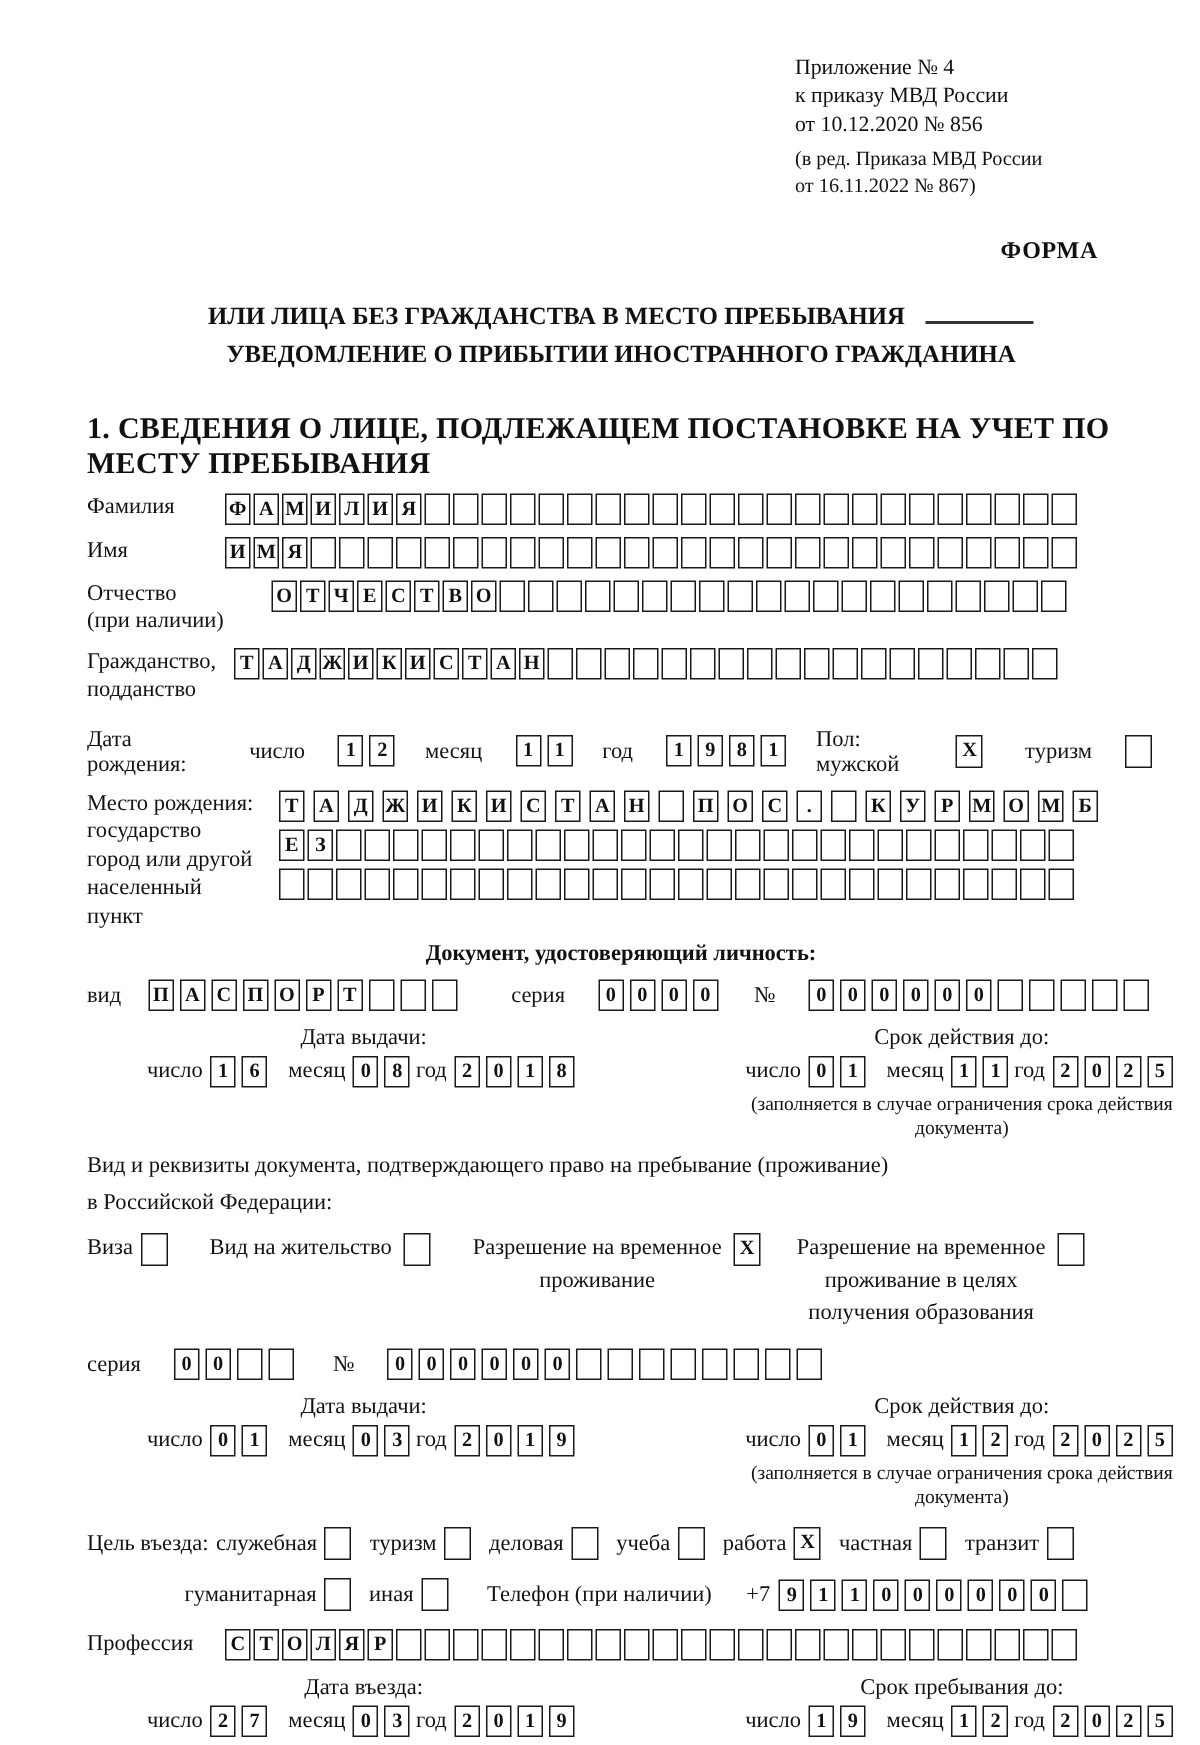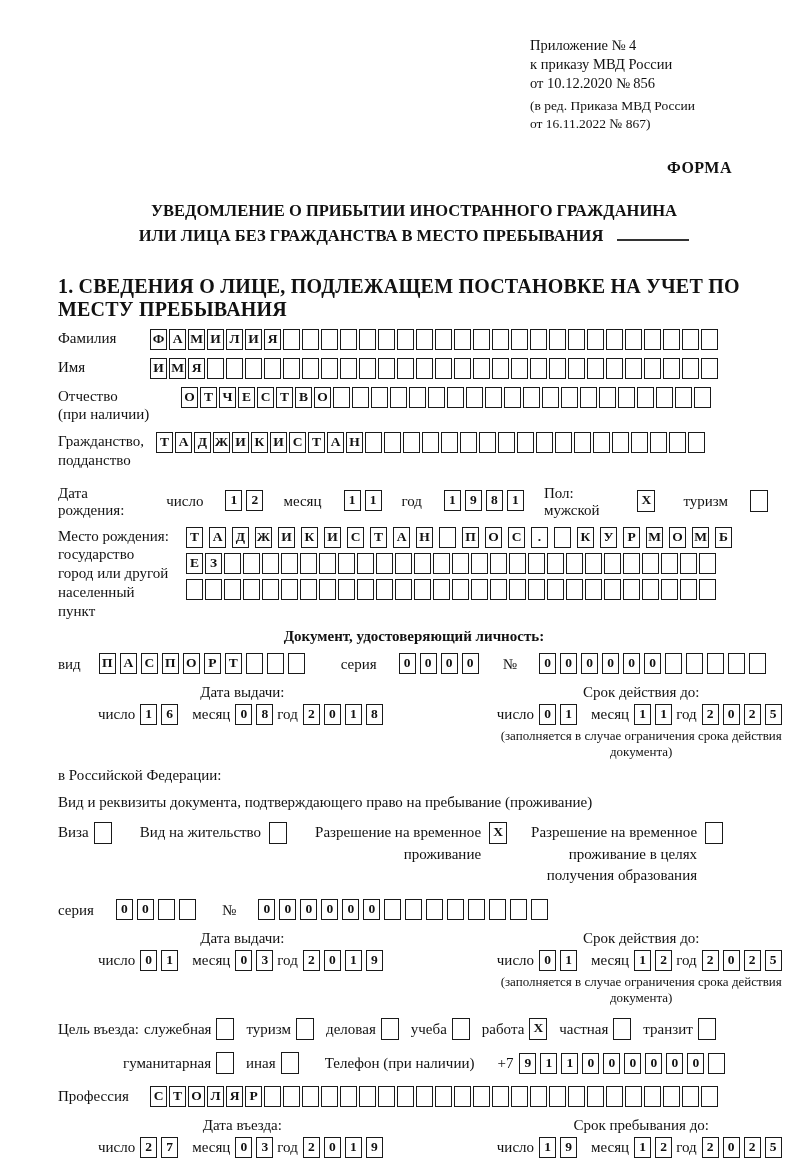--- a/index.html
+++ b/index.html
@@ -34,21 +34,21 @@
   .dgrp{}
   .dgrp .dhead{font-size:15px;text-align:center;margin-bottom:3px;}
   .dgrp .drow{display:flex;align-items:center;font-size:15px;}
   .dgrp .drow .dl{margin:0 5px 0 0;}
   .dgrp .drow .dl2{margin:0 5px 0 10px;}
   .note{font-size:13px;text-align:center;margin-top:3px;}
 
   
   .optrow{display:flex;align-items:flex-start;margin-top:10px;font-size:15px;}
   .opt{display:flex;align-items:flex-start;}
-  .opt .txt{text-align:right;line-height:1.45;}
+  .opt .txt{text-align:center;line-height:1.45;}
   .opt .txt span{display:block;}
   .opt .cb{margin:0 0 0 8px;}
 
   .purpose{display:flex;align-items:center;font-size:15px;margin-top:12px;flex-wrap:nowrap;}
   .purpose .pl{margin-right:5px;white-space:nowrap;}
   .purpose .cb{margin-right:10px;}
 
   .center-b{font-weight:bold;font-size:15px;text-align:center;margin-top:8px;}
 </style>
 </head>
@@ -61,22 +61,22 @@
     <div>к приказу МВД России</div>
     <div>от 10.12.2020 № 856</div>
     <div class="sub">
       <div>(в ред. Приказа МВД России</div>
       <div>от 16.11.2022 № 867)</div>
     </div>
   </div>
   <div class="forma">ФОРМА</div>
 
   <div class="title">
+    <div><span>ИЛИ ЛИЦА БЕЗ ГРАЖДАНСТВА В МЕСТО ПРЕБЫВАНИЯ</span><span class="uline"></span></div>
     <div>УВЕДОМЛЕНИЕ О ПРИБЫТИИ ИНОСТРАННОГО ГРАЖДАНИНА</div>
-    <div><span>ИЛИ ЛИЦА БЕЗ ГРАЖДАНСТВА В МЕСТО ПРЕБЫВАНИЯ</span><span class="uline"></span></div>
   </div>
 
   <div class="sec">1. СВЕДЕНИЯ О ЛИЦЕ, ПОДЛЕЖАЩЕМ ПОСТАНОВКЕ НА УЧЕТ ПО МЕСТУ ПРЕБЫВАНИЯ</div>
 
   <div class="row">
     <span class="lbl w76">Фамилия</span>
     <span class="boxes">
         <span class="cell">Ф</span>
         <span class="cell">А</span>
         <span class="cell">М</span>
@@ -426,22 +426,22 @@
             <span class="cell">2</span>
             <span class="cell">0</span>
             <span class="cell">2</span>
             <span class="cell">5</span>
           </span>
       </div>
       <div class="note">(заполняется в случае ограничения срока действия документа)</div>
     </div>
   </div>
 
+  <div class="lbl" style="margin-top:8px;">Вид и реквизиты документа, подтверждающего право на пребывание (проживание)</div>
   <div class="lbl" style="margin-top:6px;">в Российской Федерации:</div>
-  <div class="lbl" style="margin-top:8px;">Вид и реквизиты документа, подтверждающего право на пребывание (проживание)</div>
 
   <div class="optrow">
     <div class="opt">
       <span class="txt">
           <span>Виза</span>
         </span>
       <span class="boxes cb" style="margin-left:5px;">
           <span class="cell"></span>
         </span>
     </div>

